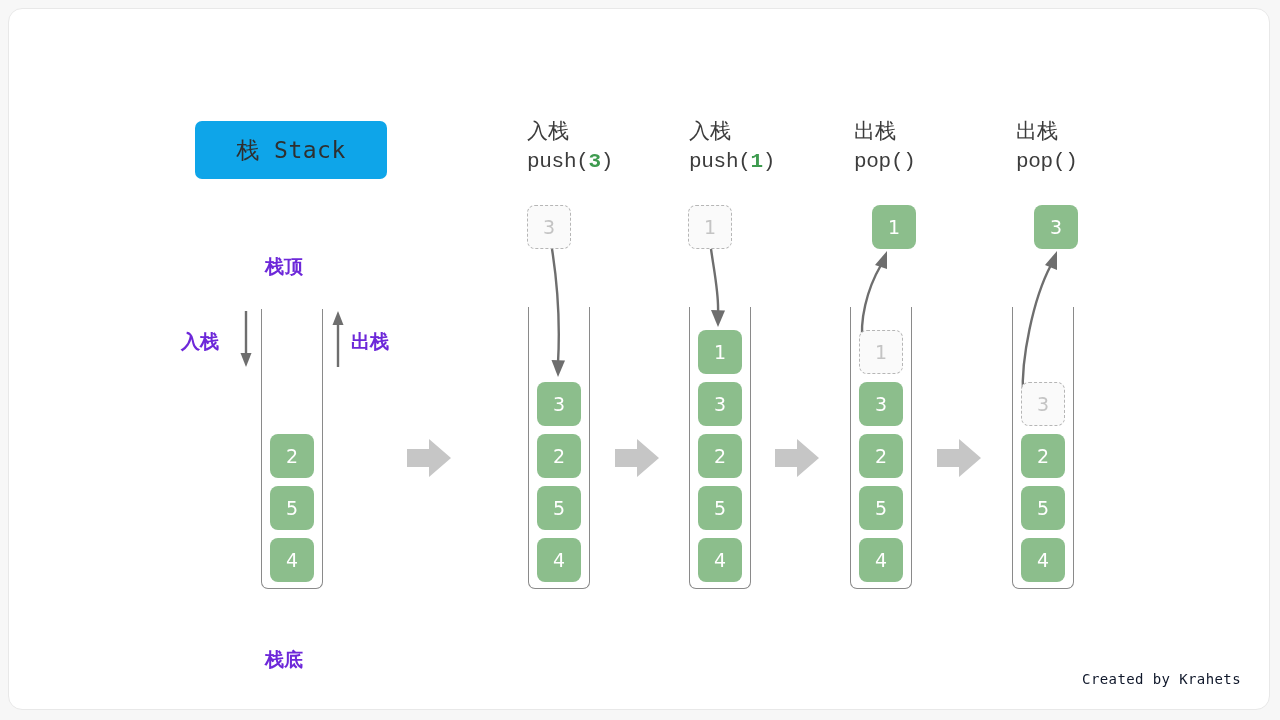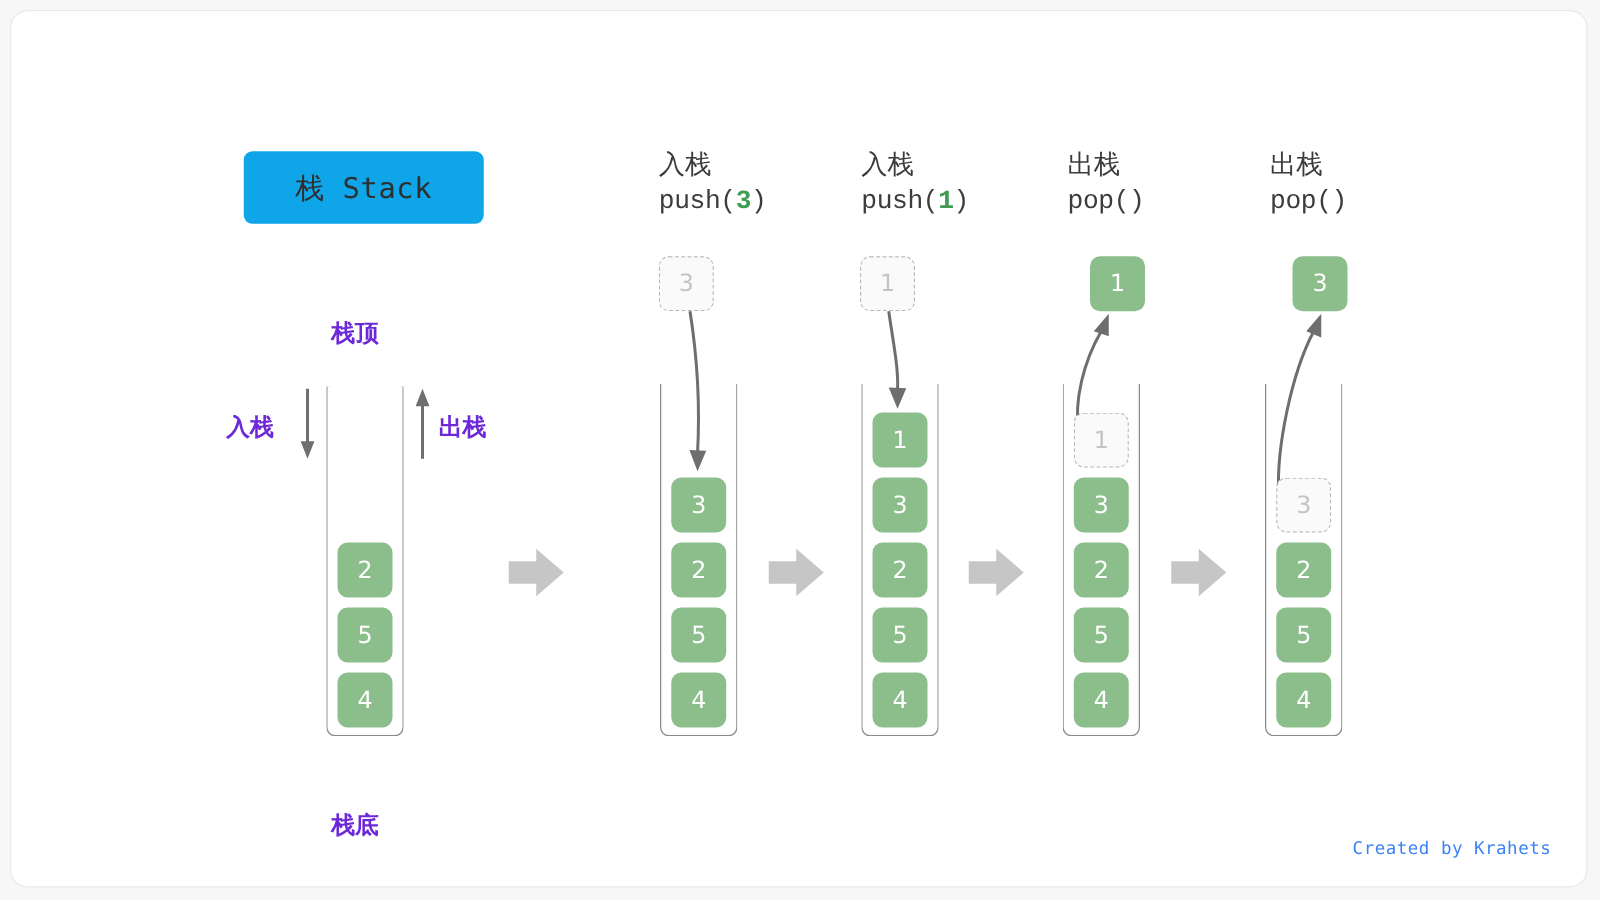--- a/index.html
+++ b/index.html
@@ -96,21 +96,21 @@
     font-weight: bold;
     color: #6d28d9;
     white-space: nowrap;
   }
 
   
   #credit {
     right: 28px; bottom: 22px;
     font-family: "DejaVu Sans Mono", "Liberation Mono", monospace;
     font-size: 14px;
-    color: #3b82f6;
+    color: #0f172a;
     letter-spacing: 0.4px;
   }
   svg { overflow: visible; }
 </style>
 </head>
 <body>
 
 <div id="card">
 
   <div class="abs" id="title-badge">

